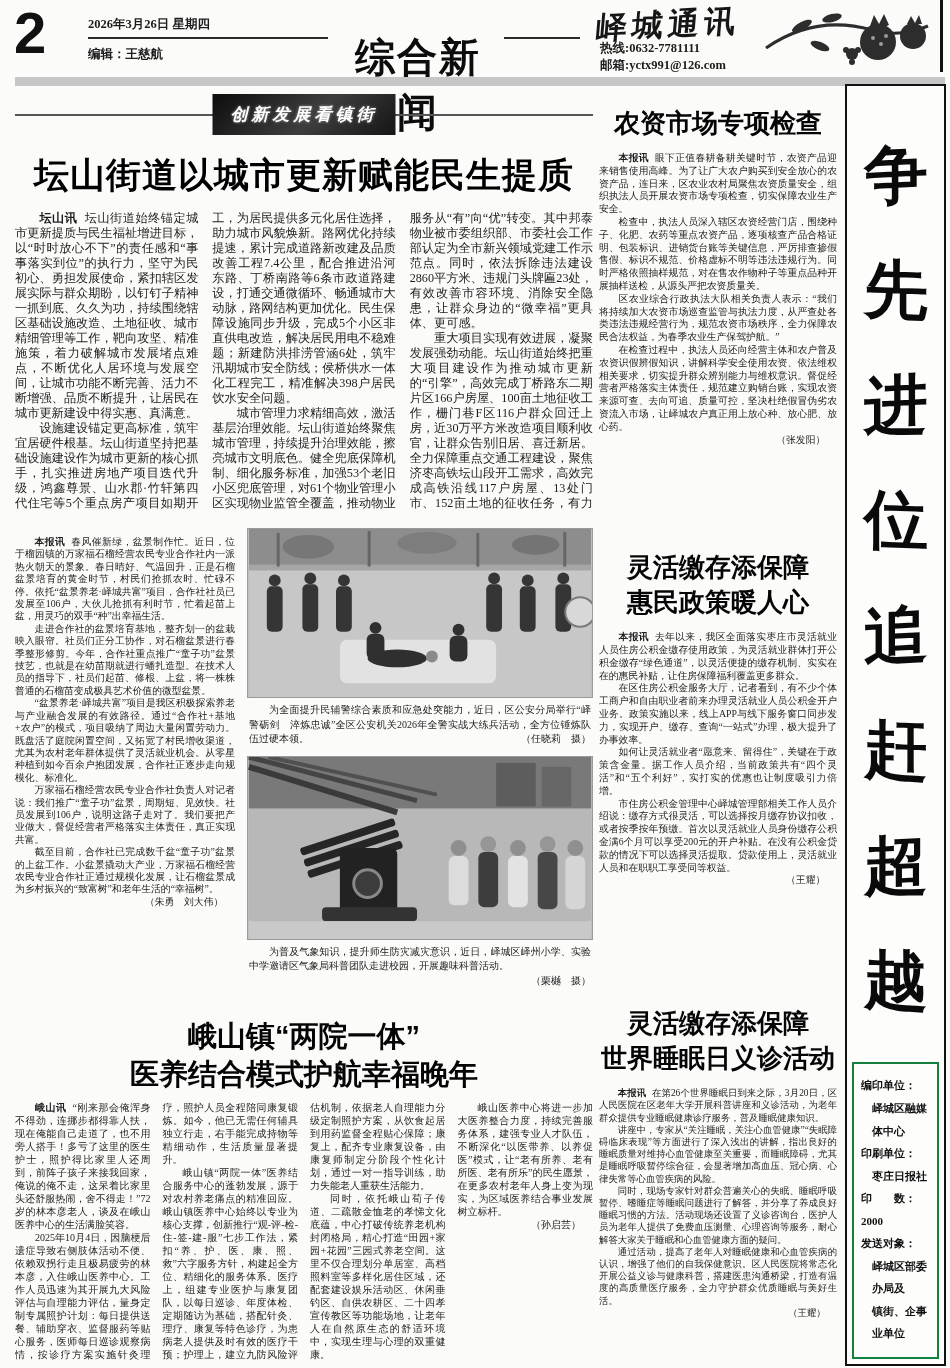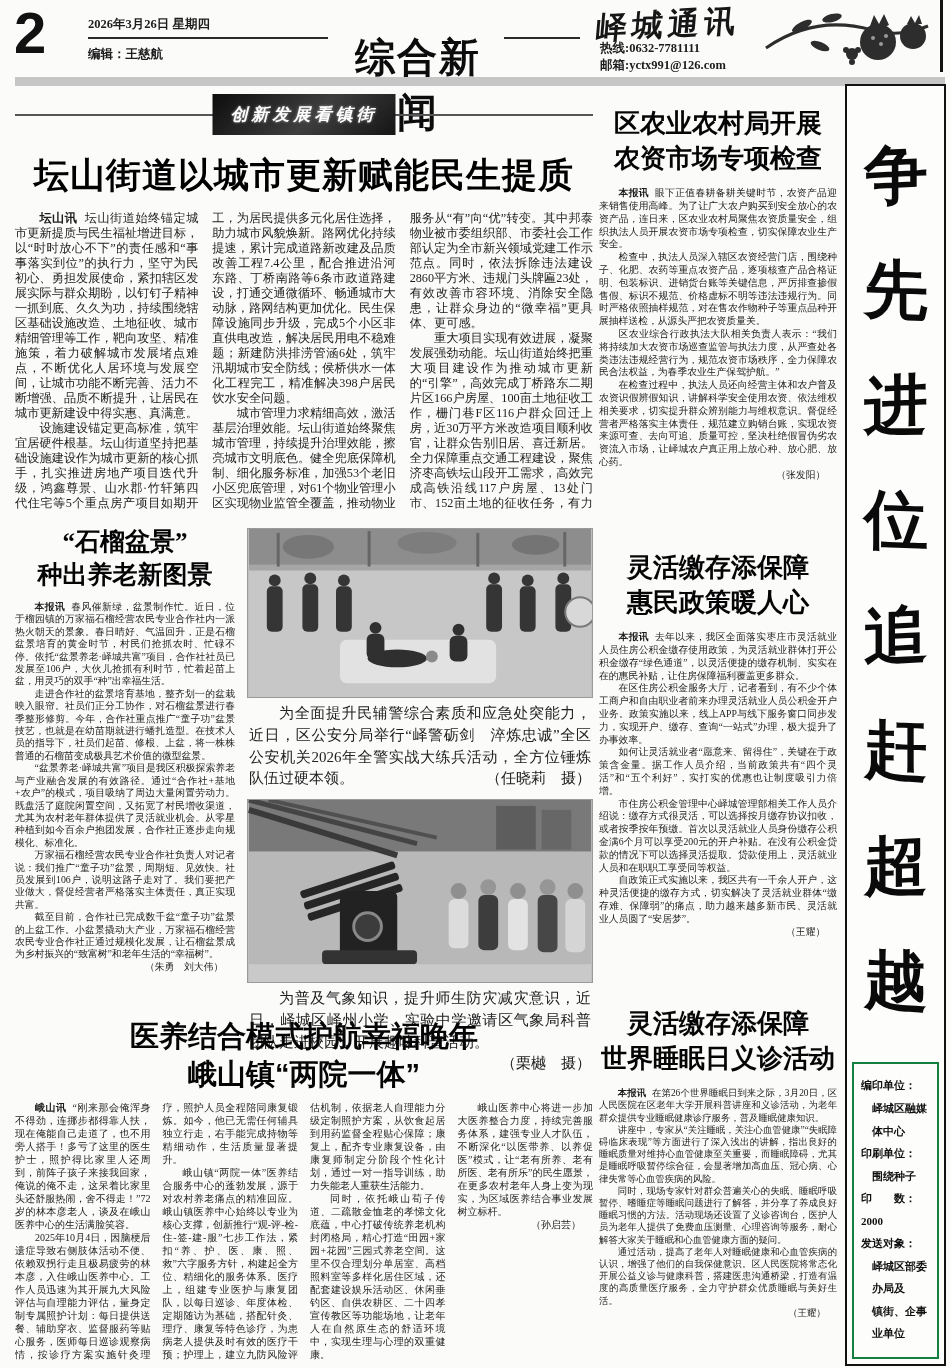--- a/index.html
+++ b/index.html
@@ -48,21 +48,21 @@
              font-size:12.2px; line-height:15px; }
 
   
   .penjing { position:absolute; left:15px; top:526px; width:220px; height:486px; overflow:hidden; }
   .penjing .st { font-size:25px; line-height:1.3; }
   .penjing-body { margin-top:10px; font-size:9.8px; line-height:12.4px; }
 
   
   .photocol { position:absolute; left:247px; top:528px; width:346px; }
   .photo { display:block; width:346px; background:#bfbfbf; border:1px solid #9a9a9a; }
-  .caption { font-size:15px; line-height:1.45; text-align:justify; text-indent:2em;
+  .caption { font-size:10px; line-height:1.45; text-align:justify; text-indent:2em;
              margin:5px 2px 9px; color:#222; }
   .credit { float:right; text-indent:0;margin-left:29px; }
 
   
   .eshan { position:absolute; left:15px; top:1018px; width:578px; height:348px; overflow:hidden; }
   .eshan .st { font-family:"Liberation Sans","DejaVu Sans",sans-serif; font-size:29px; line-height:1.3; }
   .eshan-body { margin-top:8px; column-count:4; column-gap:12px; column-fill:auto; height:272px;
                 overflow:hidden; font-size:10px; line-height:13px; }
 
   
@@ -130,24 +130,20 @@
     <div class="a1-body">
       <p><span class="lead">坛山讯</span><span>坛山街道始终锚定城市更新提质与民生福祉增进目标，以“时时放心不下”的责任感和“事事落实到位”的执行力，坚守为民初心、勇担发展使命，紧扣辖区发展实际与群众期盼，以钉钉子精神一抓到底、久久为功，持续围绕辖区基础设施改造、土地征收、城市精细管理等工作，靶向攻坚、精准施策，着力破解城市发展堵点难点，不断优化人居环境与发展空间，让城市功能不断完善、活力不断增强、品质不断提升，让居民在城市更新建设中得实惠、真满意。</span></p>
       <p>设施建设锚定更高标准，筑牢宜居硬件根基。坛山街道坚持把基础设施建设作为城市更新的核心抓手，扎实推进房地产项目迭代升级，鸿鑫尊景、山水郡·竹轩第四代住宅等5个重点房产项目如期开工，为居民提供多元化居住选择，助力城市风貌焕新。路网优化持续提速，累计完成道路新改建及品质改善工程7.4公里，配合推进沿河东路、丁桥南路等6条市政道路建设，打通交通微循环、畅通城市大动脉，路网结构更加优化。民生保障设施同步升级，完成5个小区非直供电改造，解决居民用电不稳难题；新建防洪排涝管涵6处，筑牢汛期城市安全防线；侯桥供水一体化工程完工，精准解决398户居民饮水安全问题。</p>
       <p>城市管理力求精细高效，激活基层治理效能。坛山街道始终聚焦城市管理，持续提升治理效能，擦亮城市文明底色。健全兜底保障机制、细化服务标准，加强53个老旧小区兜底管理，对61个物业管理小区实现物业监管全覆盖，推动物业服务从“有”向“优”转变。其中邦泰物业被市委组织部、市委社会工作部认定为全市新兴领域党建工作示范点。同时，依法拆除违法建设2860平方米、违规门头牌匾23处，有效改善市容环境、消除安全隐患，让群众身边的“微幸福”更具体、更可感。</p>
       <p>重大项目实现有效进展，凝聚发展强劲动能。坛山街道始终把重大项目建设作为推动城市更新的“引擎”，高效完成丁桥路东二期片区166户房屋、100亩土地征收工作，栅门巷F区116户群众回迁上房，近30万平方米改造项目顺利收官，让群众告别旧居、喜迁新居。全力保障重点交通工程建设，聚焦济枣高铁坛山段开工需求，高效完成高铁沿线117户房屋、13处门市、152亩土地的征收任务，有力保障济枣高铁坛山段开工建设，同时也为街道融入区域交通枢纽、实现高质量发展注入强劲动能。</p>
 
     </div>
   </article>
 
   <article class="penjing jt">
-    <h2 class="st">
-      <span style="display:block">“石榴盆景”</span>
-      <span style="display:block">种出养老新图景</span>
-    </h2>
     <div class="penjing-body">
       <p><span class="lead">本报讯</span><span>春风催新绿，盆景制作忙。近日，位于榴园镇的万家福石榴经营农民专业合作社内一派热火朝天的景象。春日晴好、气温回升，正是石榴盆景培育的黄金时节，村民们抢抓农时、忙碌不停。依托“盆景养老·峄城共富”项目，合作社社员已发展至106户，大伙儿抢抓有利时节，忙着起苗上盆，用灵巧的双手“种”出幸福生活。</span></p>
       <p>走进合作社的盆景培育基地，整齐划一的盆栽映入眼帘。社员们正分工协作，对石榴盆景进行春季整形修剪。今年，合作社重点推广“童子功”盆景技艺，也就是在幼苗期就进行蟠扎造型。在技术人员的指导下，社员们起苗、修根、上盆，将一株株普通的石榴苗变成极具艺术价值的微型盆景。</p>
       <p>“盆景养老·峄城共富”项目是我区积极探索养老与产业融合发展的有效路径。通过“合作社+基地+农户”的模式，项目吸纳了周边大量闲置劳动力。既盘活了庭院闲置空间，又拓宽了村民增收渠道，尤其为农村老年群体提供了灵活就业机会。从零星种植到如今百余户抱团发展，合作社正逐步走向规模化、标准化。</p>
       <p>万家福石榴经营农民专业合作社负责人对记者说：我们推广“童子功”盆景，周期短、见效快。社员发展到106户，说明这路子走对了。我们要把产业做大，督促经营者严格落实主体责任，真正实现共富。</p>
       <p>截至目前，合作社已完成数千盆“童子功”盆景的上盆工作。小盆景撬动大产业，万家福石榴经营农民专业合作社正通过规模化发展，让石榴盆景成为乡村振兴的“致富树”和老年生活的“幸福树”。</p>
       <p class="byline">（朱勇　刘大伟）</p>
     </div>
   </article>
 
@@ -221,36 +217,35 @@
       <rect y="166" width="346" height="18" fill="#c9c9c9"></rect>
     </svg>
     <p class="caption">
       <span>为普及气象知识，提升师生防灾减灾意识，近日，峄城区峄州小学、实验中学邀请区气象局科普团队走进校园，开展趣味科普活动。</span>
       <span class="credit">（栗樾　摄）</span>
     </p>
   </div>
 
   <article class="eshan jt">
     <h2 class="st">
+      <span style="display:block">峨山镇“两院一体”</span>
       <span style="display:block">医养结合模式护航幸福晚年</span>
-      <span style="display:block">峨山镇“两院一体”</span>
     </h2>
     <div class="eshan-body">
       <p><span class="lead">峨山讯</span><span>“刚来那会俺浑身不得劲，连挪步都得靠人扶，现在俺能自己走道了，也不用旁人搭手！多亏了这里的医生护士，照护得比家里人还周到，前阵子孩子来接我回家，俺说的俺不走，这呆着比家里头还舒服热闹，舍不得走！”72岁的林本彦老人，谈及在峨山医养中心的生活满脸笑容。</span></p>
       <p>2025年10月4日，因脑梗后遗症导致右侧肢体活动不便、依赖双拐行走且极易疲劳的林本彦，入住峨山医养中心。工作人员迅速为其开展九大风险评估与自理能力评估，量身定制专属照护计划：每日提供送餐、辅助穿衣、监督服药等贴心服务，医师每日巡诊观察病情，按诊疗方案实施针灸理疗，照护人员全程陪同康复锻炼。如今，他已无需任何辅具独立行走，右手能完成持物等精细动作，生活质量显著提升。</p>
       <p>峨山镇“两院一体”医养结合服务中心的蓬勃发展，源于对农村养老痛点的精准回应。峨山镇医养中心始终以专业为核心支撑，创新推行“观-评-检-住-签-建-服”七步工作法，紧扣“养、护、医、康、照、救”六字服务方针，构建起全方位、精细化的服务体系。医疗上，组建专业医护与康复团队，以每日巡诊、年度体检、定期随访为基础，搭配针灸、理疗、康复等特色诊疗，为患病老人提供及时有效的医疗干预；护理上，建立九防风险评估机制，依据老人自理能力分级定制照护方案，从饮食起居到用药监督全程贴心保障；康复上，配齐专业康复设备，由康复师制定分阶段个性化计划，通过一对一指导训练，助力失能老人重获生活能力。</p>
       <p>同时，依托峨山荀子传道、二疏散金恤老的孝悌文化底蕴，中心打破传统养老机构封闭格局，精心打造“田园+家园+花园”三园式养老空间。这里不仅合理划分单居室、高档照料室等多样化居住区域，还配套建设娱乐活动区、休闲垂钓区、自供农耕区、二十四孝宣传教区等功能场地，让老年人在自然原生态的舒适环境中，实现生理与心理的双重健康。</p>
       <p>峨山医养中心将进一步加大医养整合力度，持续完善服务体系，建强专业人才队伍，不断深化“以医带养、以养促医”模式，让“老有所养、老有所医、老有所乐”的民生愿景，在更多农村老年人身上变为现实，为区域医养结合事业发展树立标杆。</p>
       <p class="byline">（孙启芸）</p>
     </div>
   </article>
 
   <article class="rart a2 jt">
     <h2 class="st">
-      <span style="display:block">区农业农村局开展</span>
       <span style="display:block">农资市场专项检查</span>
     </h2>
     <div class="rbody">
       <p><span class="lead">本报讯</span><span>眼下正值春耕备耕关键时节，农资产品迎来销售使用高峰。为了让广大农户购买到安全放心的农资产品，连日来，区农业农村局聚焦农资质量安全，组织执法人员开展农资市场专项检查，切实保障农业生产安全。</span></p>
       <p>检查中，执法人员深入辖区农资经营门店，围绕种子、化肥、农药等重点农资产品，逐项核查产品合格证明、包装标识、进销货台账等关键信息，严厉排查掺假售假、标识不规范、价格虚标不明等违法违规行为。同时严格依照抽样规范，对在售农作物种子等重点品种开展抽样送检，从源头严把农资质量关。</p>
       <p>区农业综合行政执法大队相关负责人表示：“我们将持续加大农资市场巡查监管与执法力度，从严查处各类违法违规经营行为，规范农资市场秩序，全力保障农民合法权益，为春季农业生产保驾护航。”</p>
       <p>在检查过程中，执法人员还向经营主体和农户普及农资识假辨假知识，讲解科学安全使用农资、依法维权相关要求，切实提升群众辨别能力与维权意识。督促经营者严格落实主体责任，规范建立购销台账，实现农资来源可查、去向可追、质量可控，坚决杜绝假冒伪劣农资流入市场，让峄城农户真正用上放心种、放心肥、放心药。</p>
       <p class="byline">（张发阳）</p>
     </div>
   </article>
@@ -258,21 +253,20 @@
   <article class="rart a4 jt">
     <h2 class="st">
       <span style="display:block">灵活缴存添保障</span>
       <span style="display:block">惠民政策暖人心</span>
     </h2>
     <div class="rbody">
       <p><span class="lead">本报讯</span><span>去年以来，我区全面落实枣庄市灵活就业人员住房公积金缴存使用政策，为灵活就业群体打开公积金缴存“绿色通道”，以灵活便捷的缴存机制、实实在在的惠民补贴，让住房保障福利覆盖更多群众。</span></p>
       <p>在区住房公积金服务大厅，记者看到，有不少个体工商户和自由职业者前来办理灵活就业人员公积金开户业务。政策实施以来，线上APP与线下服务窗口同步发力，实现开户、缴存、查询“一站式”办理，极大提升了办事效率。</p>
       <p>如何让灵活就业者“愿意来、留得住”，关键在于政策含金量。据工作人员介绍，当前政策共有“四个灵活”和“五个利好”，实打实的优惠也让制度吸引力倍增。</p>
       <p>市住房公积金管理中心峄城管理部相关工作人员介绍说：缴存方式很灵活，可以选择按月缴存协议扣收，或者按季按年预缴。首次以灵活就业人员身份缴存公积金满6个月可以享受200元的开户补贴。在没有公积金贷款的情况下可以选择灵活提取。贷款使用上，灵活就业人员和在职职工享受同等权益。</p>
-      <p>自政策正式实施以来，我区共有一千余人开户，这种灵活便捷的缴存方式，切实解决了灵活就业群体“缴存难、保障弱”的痛点，助力越来越多新市民、灵活就业人员圆了“安居梦”。</p>
       <p class="byline">（王耀）</p>
     </div>
   </article>
 
   <article class="rart a6 jt">
     <h2 class="st">
       <span style="display:block">灵活缴存添保障</span>
       <span style="display:block">世界睡眠日义诊活动</span>
     </h2>
     <div class="rbody">
@@ -292,21 +286,21 @@
       <span class="ch">位</span>
       <span class="ch">追</span>
       <span class="ch">赶</span>
       <span class="ch">超</span>
       <span class="ch">越</span>
     </div>
     <div class="side-footer">
       <div>编印单位：</div>
       <div class="val">峄城区融媒体中心</div>
       <div>印刷单位：</div>
-      <div class="val">围绕种子</div>
+      <div class="val">枣庄日报社</div>
       <div>印　　数：2000</div>
       <div>发送对象：</div>
       <div class="val">峄城区部委办局及</div>
       <div class="val">镇街、企事业单位</div>
     </div>
   </aside>
 
 </div>
 
 </body></html>

